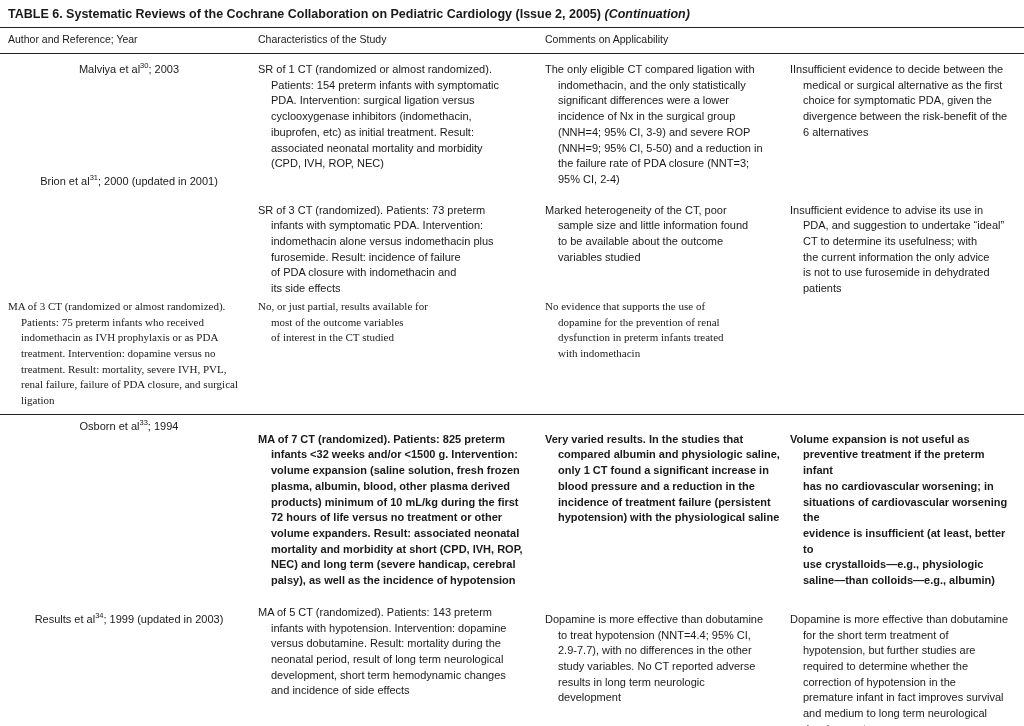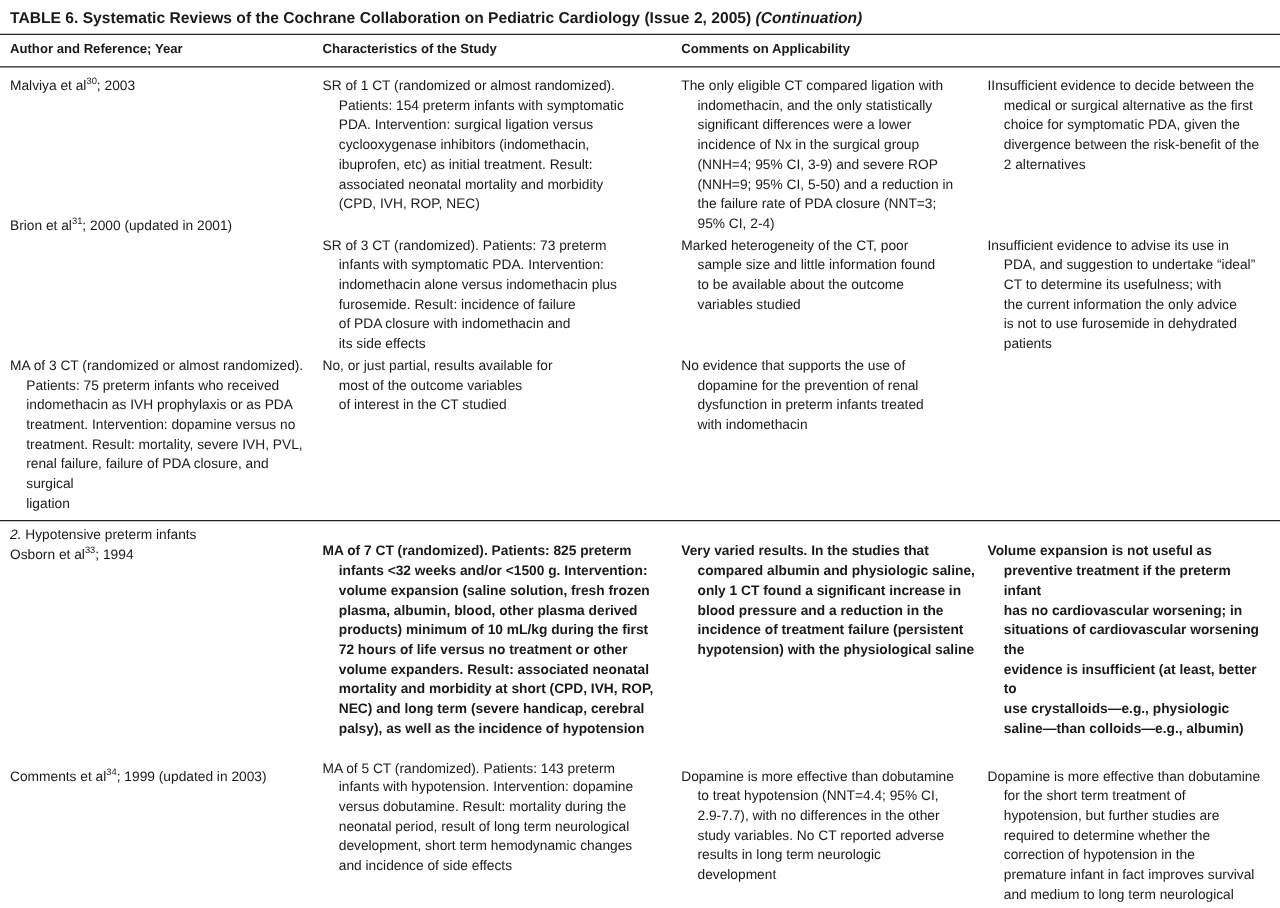--- a/index.html
+++ b/index.html
@@ -15,38 +15,38 @@
     white-space: nowrap;
   }
   .title .cont { font-style: italic; }
   .rule { border-top: 1.5px solid #222; height: 0; }
   .grid {
     display: grid;
     grid-template-columns: 250px 287px 245px 234px;
     padding-left: 8px; box-sizing: border-box;
   }
   .header-row { padding-top: 5px; padding-bottom: 7px; }
-  .hcell { font-size: 10.5px; font-weight: bold; line-height: 13px; }
+  .hcell { font-size: 10.5px; font-weight: normal; line-height: 13px; }
   .hcell.center { }
   .celltext {
     font-size: 11px; line-height: 15.7px;
     white-space: pre-wrap;
     padding-left: 13px; text-indent: -13px;
     padding-right: 8px; box-sizing: border-box;
   }
-  .author-line { padding-left: 0; text-indent: 0; white-space: nowrap; }
+  .author-line { padding-left: 0; text-indent: 0; white-space: nowrap; text-align: center; }
   sup { font-size: 7.5px; line-height: 0; vertical-align: super; }
   .section-line { font-size: 11px; line-height: 15.7px; white-space: nowrap; }
   .section-line .secnum { font-style: italic; }
 
   .row-1 { margin-top: 8px; }
   .row-2 .c-auth { margin-top: -14px; }
-  .row-2 .c-char, .row-2 .c-res, .row-2 .c-com { margin-top: 2px; }
+  .row-2 .c-char, .row-2 .c-res, .row-2 .c-com { margin-top: 15px; }
   .row-3 .c-auth { margin-top: -8px; }
-  .row-3 .c-char, .row-3 .c-res, .row-3 .c-com { margin-top: 2px; }
+  .row-3 .c-char, .row-3 .c-res, .row-3 .c-com { margin-top: 2px; font-family: Liberation Serif, serif; }
   .row-4 { border-top: 1.5px solid #222; margin-top: 5px; padding-top: 4px; }
   .row-4 .c-char, .row-4 .c-res, .row-4 .c-com { padding-top: 13px; font-weight: bold; }
   .row-5 { margin-top: 16px; }
   .row-5 .c-auth, .row-5 .c-res, .row-5 .c-com { padding-top: 7px; }
 </style>
 </head>
 <body>
 
 <div class="page">
 
@@ -85,21 +85,21 @@
 (NNH=4; 95% CI, 3-9) and severe ROP
 (NNH=9; 95% CI, 5-50) and a reduction in
 the failure rate of PDA closure (NNT=3;
 95% CI, 2-4)</div>
       </div>
     <div class="c-com">
         <div class="celltext">IInsufficient evidence to decide between the
 medical or surgical alternative as the first
 choice for symptomatic PDA, given the
 divergence between the risk-benefit of the
-2 alternatives</div>
+6 alternatives</div>
       </div>
   </div>
 
   <div class="grid row-2">
     <div class="c-auth">
       <div class="celltext author-line"><span>Brion et al</span><sup>31</sup><span>; 2000 (updated in 2001)</span></div>
     </div>
     <div class="c-char">
         <div class="celltext">SR of 3 CT (randomized). Patients: 73 preterm
 infants with symptomatic PDA. Intervention:
@@ -142,21 +142,20 @@
     <div class="c-com">
         <div class="celltext">No evidence that supports the use of
 dopamine for the prevention of renal
 dysfunction in preterm infants treated
 with indomethacin</div>
       </div>
   </div>
 
   <div class="grid row-4">
     <div class="c-auth">
-      <div class="section-line"><span class="secnum">2.</span><span> Hypotensive preterm infants</span></div>
       <div class="celltext author-line"><span>Osborn et al</span><sup>33</sup><span>; 1994</span></div>
     </div>
     <div class="c-char">
         <div class="celltext">MA of 7 CT (randomized). Patients: 825 preterm
 infants &lt;32 weeks and/or &lt;1500 g. Intervention:
 volume expansion (saline solution, fresh frozen
 plasma, albumin, blood, other plasma derived
 products) minimum of 10 mL/kg during the first
 72 hours of life versus no treatment or other
 volume expanders. Result: associated neonatal
@@ -178,21 +177,21 @@
 has no cardiovascular worsening; in
 situations of cardiovascular worsening the
 evidence is insufficient (at least, better to
 use crystalloids—e.g., physiologic
 saline—than colloids—e.g., albumin)</div>
       </div>
   </div>
 
   <div class="grid row-5">
     <div class="c-auth">
-      <div class="celltext author-line"><span>Comments et al</span><sup>34</sup><span>; 1999 (updated in 2003)</span></div>
+      <div class="celltext author-line"><span>Results et al</span><sup>34</sup><span>; 1999 (updated in 2003)</span></div>
     </div>
     <div class="c-char">
         <div class="celltext">MA of 5 CT (randomized). Patients: 143 preterm
 infants with hypotension. Intervention: dopamine
 versus dobutamine. Result: mortality during the
 neonatal period, result of long term neurological
 development, short term hemodynamic changes
 and incidence of side effects</div>
       </div>
     <div class="c-res">

